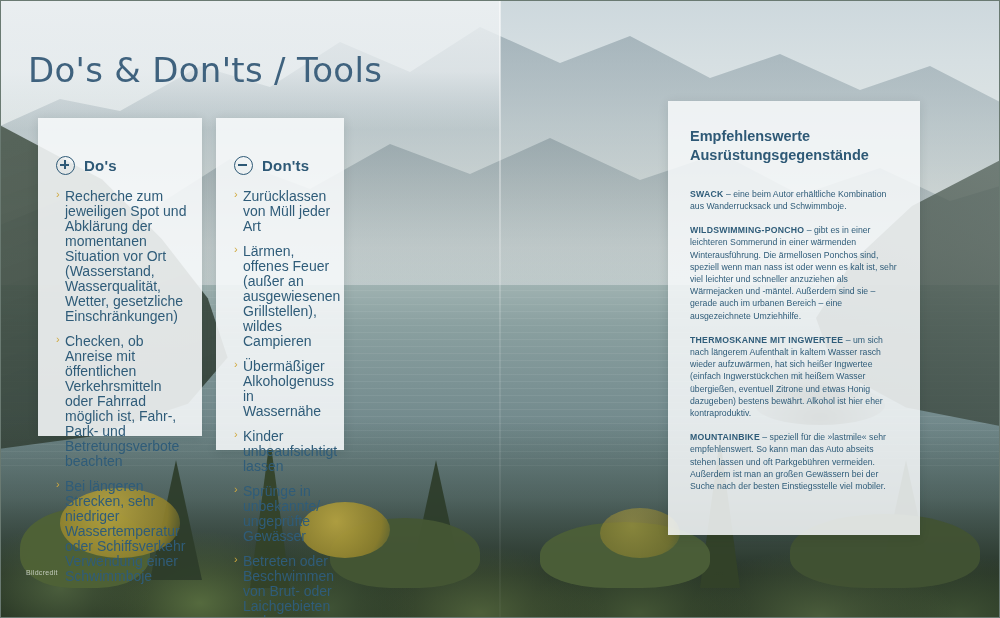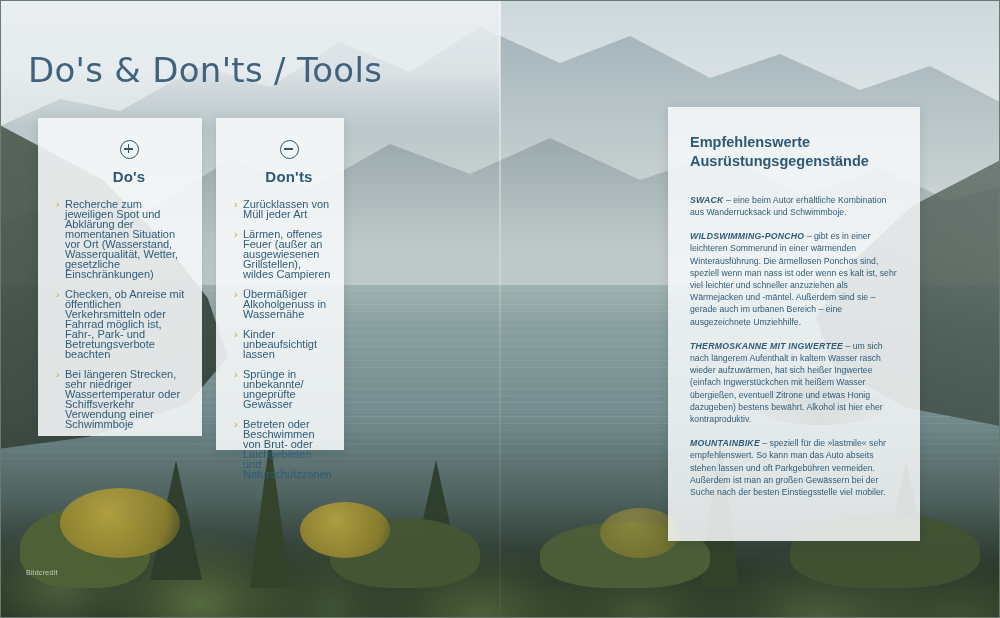--- a/index.html
+++ b/index.html
@@ -155,29 +155,28 @@
   }
 
   
   .card {
     position: absolute;
     background: rgba(247,249,250,0.88);
     box-shadow: 0 2px 10px rgba(20,30,35,0.12);
   }
   .card-dos  { left: 38px;  top: 118px; width: 164px; height: 318px; }
   .card-don  { left: 216px; top: 118px; width: 128px; height: 332px; }
-  .card-rec  { left: 668px; top: 107px; width: 252px; height: 434px; background: rgba(247,249,250,0.86); }
+  .card-rec  { left: 668px; top: 101px; width: 252px; height: 434px; background: rgba(247,249,250,0.86); }
 
   .card-head {
     display: flex;
     align-items: center;
     gap: 9px;
-    padding: 22px 0 0 18px;
+    padding: 38px 0 0 18px;
     color: #2e5976;
-    flex-direction: column;
   }
   .card-head .htxt {
     font-size: 15px;
     font-weight: 700;
     letter-spacing: .2px;
   }
   .sym {
     width: 17px; height: 17px;
     border: 1.4px solid #2e5976;
     border-radius: 50%;
@@ -199,22 +198,22 @@
     background: #2e5976;
   }
 
   ul.bullets {
     list-style: none;
     margin: 14px 0 0 0;
     padding: 0 12px 0 18px;
   }
   ul.bullets li {
     position: relative;
-    font-size: 11px;
-    line-height: 10px;
+    font-size: 14px;
+    line-height: 15px;
     color: #2f5c79;
     margin-bottom: 10px;
     padding-left: 9px;
   }
   ul.bullets li::before {
     content: "›";
     position: absolute;
     left: 0; top: -1px;
     color: #d0a93f;
     font-size: 11px;
@@ -235,21 +234,20 @@
   .rec-item {
     font-size: 8.7px;
     line-height: 12.2px;
     color: #2f5c79;
     margin-bottom: 12px;
     text-align: left;
   }
   .rec-item b {
     font-weight: 700;
     letter-spacing: .25px;
-    font-style: italic;
   }
 
   
   .credit {
     position: absolute;
     left: 26px; bottom: 42px;
     font-size: 7px;
     color: rgba(240,244,240,0.7);
     letter-spacing: .3px;
   }

